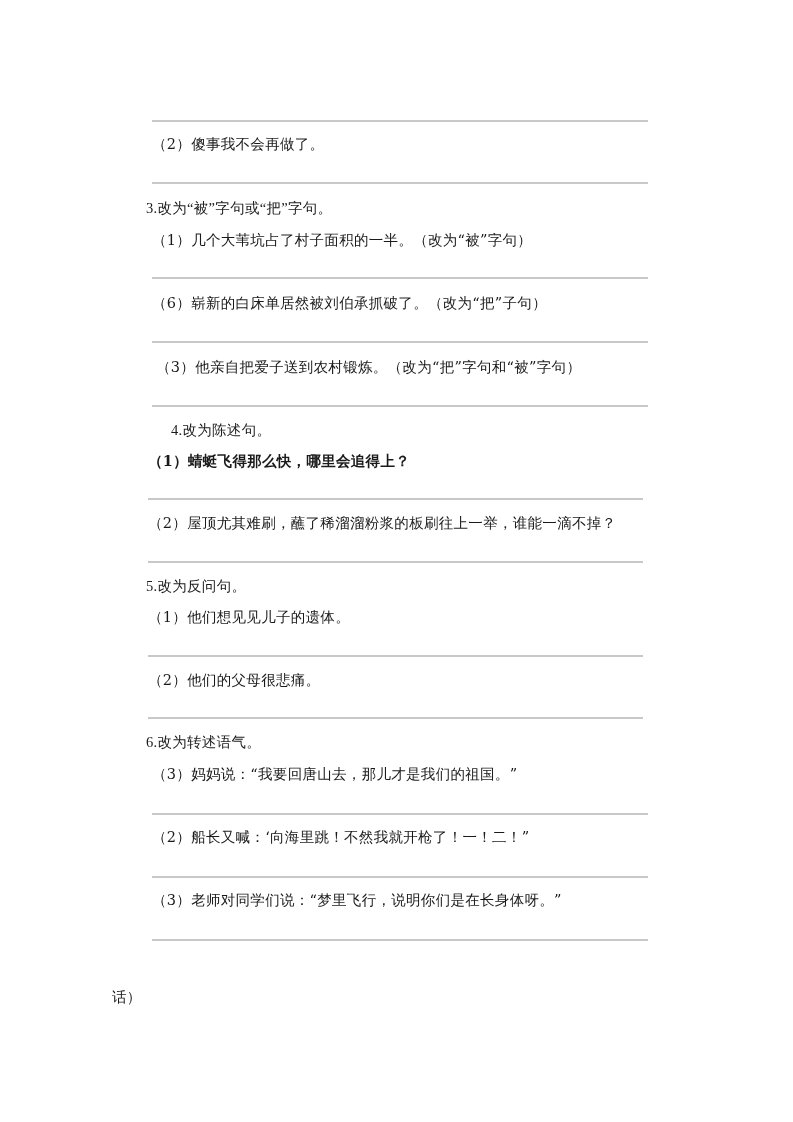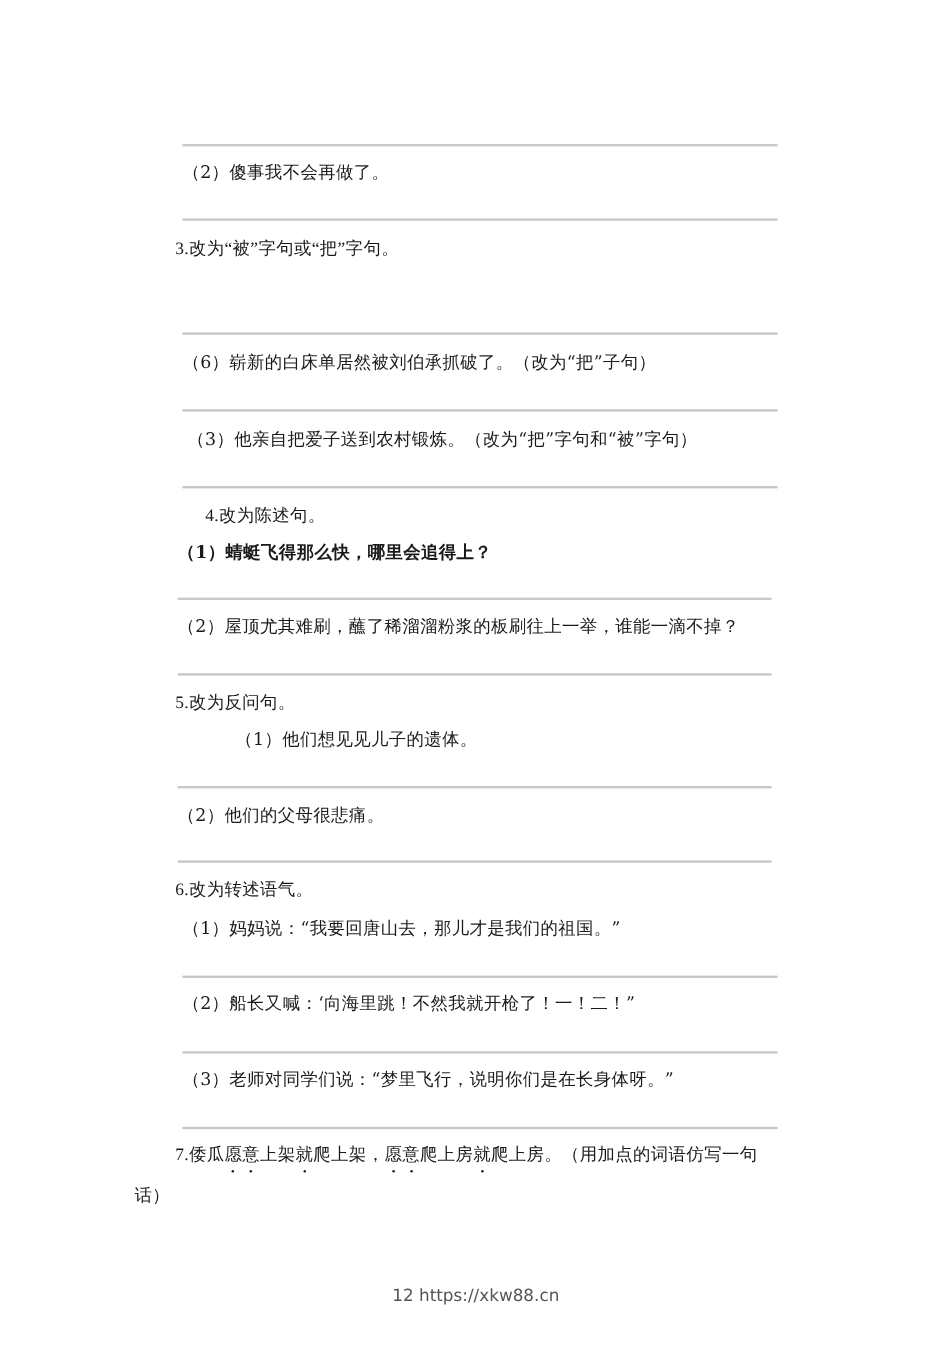--- a/index.html
+++ b/index.html
@@ -63,48 +63,42 @@
 </head>
 <body>
 
 <div class="page">
 
   <div class="rule" style="left:152px; top:120px; width:496px;"></div>
   <div class="txt" style="left:152px; top:135px;">（2）傻事我不会再做了。</div>
   <div class="rule" style="left:152px; top:182px; width:496px;"></div>
 
   <div class="txt heading" style="left:146px; top:199px;">3.改为“被”字句或“把”字句。</div>
+  <div class="txt" style="left:152px; top:231px;">（1）几个大苇坑占了村子面积的一半。（改为“被”字句）</div>
   <div class="rule" style="left:152px; top:277px; width:496px;"></div>
   <div class="txt" style="left:152px; top:294px;">（6）崭新的白床单居然被刘伯承抓破了。（改为“把”子句）</div>
   <div class="rule" style="left:152px; top:341px; width:496px;"></div>
   <div class="txt" style="left:156px; top:358px;">（3）他亲自把爱子送到农村锻炼。（改为“把”字句和“被”字句）</div>
   <div class="rule" style="left:152px; top:405px; width:496px;"></div>
 
   <div class="txt heading" style="left:146px; top:421px;margin-left:25px;">4.改为陈述句。</div>
   <div class="txt" style="left:148px; top:452px;font-weight:bold;">（1）蜻蜓飞得那么快，哪里会追得上？</div>
   <div class="rule" style="left:148px; top:498px; width:495px;"></div>
   <div class="txt" style="left:148px; top:514px;">（2）屋顶尤其难刷，蘸了稀溜溜粉浆的板刷往上一举，谁能一滴不掉？</div>
   <div class="rule" style="left:148px; top:561px; width:495px;"></div>
 
   <div class="txt heading" style="left:146px; top:577px;">5.改为反问句。</div>
-  <div class="txt" style="left:148px; top:608px;margin-left:48px;">（1）他们想见见儿子的遗体。</div>
+  <div class="txt" style="left:148px; top:608px;">（1）他们想见见儿子的遗体。</div>
   <div class="rule" style="left:148px; top:655px; width:495px;"></div>
   <div class="txt" style="left:148px; top:671px;">（2）他们的父母很悲痛。</div>
   <div class="rule" style="left:148px; top:717px; width:495px;"></div>
 
   <div class="txt heading" style="left:146px; top:733px;">6.改为转述语气。</div>
-  <div class="txt" style="left:152px; top:765px;">（1）妈妈说：“我要回唐山去，那儿才是我们的祖国。”</div>
+  <div class="txt" style="left:152px; top:765px;">（3）妈妈说：“我要回唐山去，那儿才是我们的祖国。”</div>
   <div class="rule" style="left:152px; top:813px; width:496px;"></div>
   <div class="txt" style="left:152px; top:828px;">（2）船长又喊：‘向海里跳！不然我就开枪了！一！二！”</div>
   <div class="rule" style="left:152px; top:876px; width:496px;"></div>
   <div class="txt" style="left:152px; top:891px;">（3）老师对同学们说：“梦里飞行，说明你们是在长身体呀。”</div>
   <div class="rule" style="left:152px; top:939px; width:496px;"></div>
 
-  <div class="txt heading" style="left:146px; top:954px;">
-    <span>7.倭瓜</span><span class="dot">愿</span><span class="dot">意</span><span>上架</span><span class="dot">就</span><span>爬上架，</span><span class="dot">愿</span><span class="dot">意</span><span>爬上房</span><span class="dot">就</span><span>爬上房。（用加点的词语仿写一句</span>
-  </div>
   <div class="txt" style="left:112px; top:988px;">话）</div>
 
-  <div class="footer">
-    <span>12</span>
-    <span>https://xkw88.cn</span>
-  </div>
 </div>
 
 </body></html>

